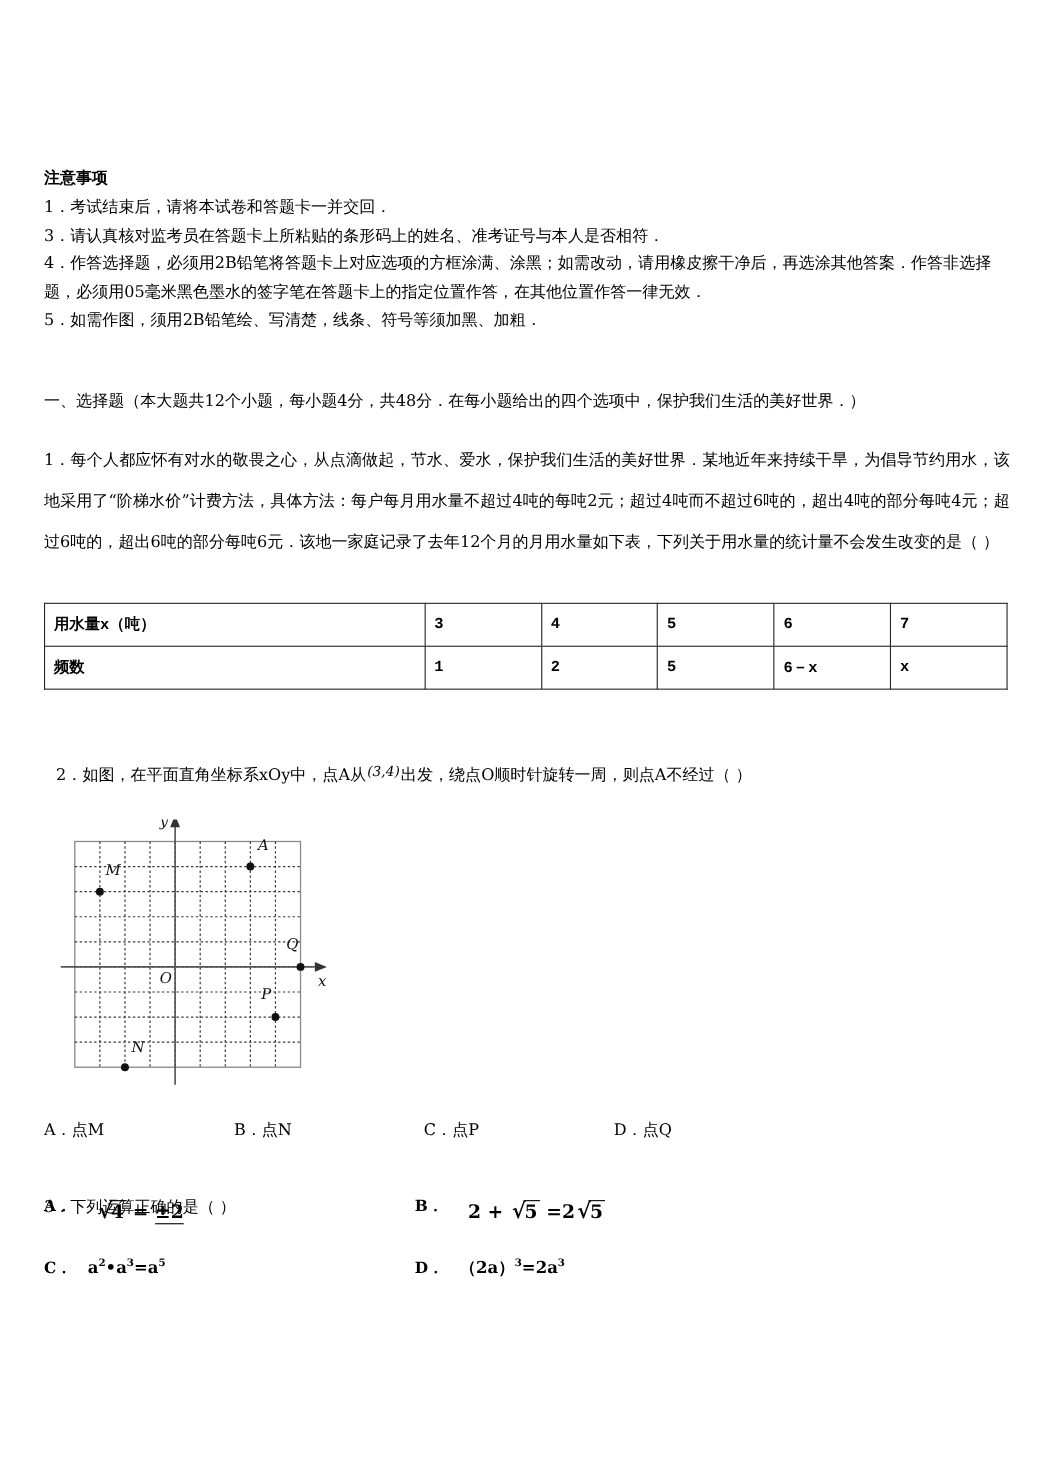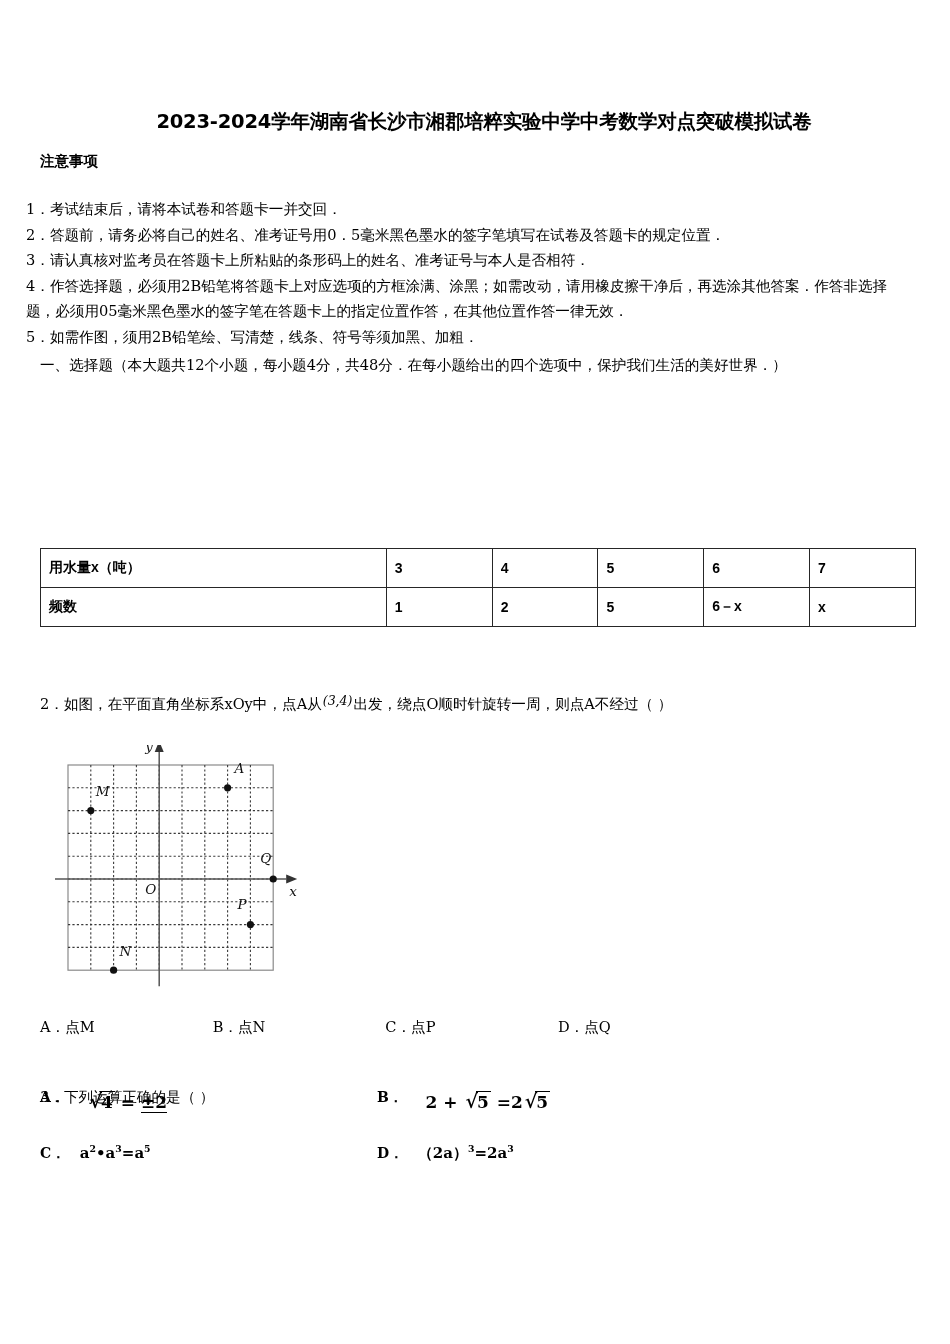--- a/index.html
+++ b/index.html
@@ -33,26 +33,25 @@
   .notice-head {
     position: absolute;
     left: 40px;
     top: 152px;
     font-size: 14.5px;
     font-weight: 700;
     font-family: "DejaVu Serif", "Liberation Serif", serif;
   }
   .notice-list {
     position: absolute;
-    left: 26px;
+    left: 40px;
     top: 176px;
     width: 876px;
     font-size: 14.6px;
     line-height: 25.5px;
-    margin-top: 20px;
   }
   .notice-list .nl { margin: 0; }
   .section-head {
     position: absolute;
     left: 40px;
     top: 352px;
     width: 876px;
     font-size: 14.6px;
     line-height: 25px;
   }
@@ -71,40 +70,40 @@
     top: 548px;
     width: 876px;
     border-collapse: collapse;
     font-size: 14px;
   }
   table.freq td {
     border: 1px solid #262626;
     height: 39px;
     padding: 0 8px;
     vertical-align: middle;
-    font-family: Liberation Sans, sans-serif;
+    font-family: Liberation Mono, monospace;
     font-weight: 700;
   }
   table.freq td.label {
     width: 330px;
     font-weight: 700;
   }
   table.freq td.val { width: 101px; }
   table.freq tr.r2 td { border-top-color: #7a7a7a; }
   .q1-options {
     position: absolute;
     left: 40px;
     top: 644px;
     font-size: 14.6px;
     white-space: nowrap;
   }
   .q1-options .op { margin-right: 14px; }
   .q2-stem {
     position: absolute;
-    left: 40px;
+    left: 51px;
     top: 688px;
     width: 878px;
     font-size: 14.6px;
     line-height: 26px;
   }
   .sup-coord {
     display: inline-block;
     vertical-align: 4px;
     font-size: 12.5px;
     font-style: italic;
@@ -168,34 +167,33 @@
     margin-left: -2px;
   }
   sup.ex { font-size: 0.62em; vertical-align: super; }
   .uline { border-bottom: 1.3px solid #000; padding-bottom: 0px; }
 </style>
 </head>
 <body>
 
 <div class="page">
 
-  <div class="doc-title">2023-2024学年湖南省长沙市湘郡培粹实验中学中考数学对点突破模拟试卷</div>
 
   <div class="notice-head">注意事项</div>
 
   <div class="notice-list">
     <p class="nl">1．考试结束后，请将本试卷和答题卡一并交回．</p>
-    <p class="nl">2．答题前，请务必将自己的姓名、准考证号用0．5毫米黑色墨水的签字笔填写在试卷及答题卡的规定位置．</p>
     <p class="nl">3．请认真核对监考员在答题卡上所粘贴的条形码上的姓名、准考证号与本人是否相符．</p>
     <p class="nl">4．作答选择题，必须用2B铅笔将答题卡上对应选项的方框涂满、涂黑；如需改动，请用橡皮擦干净后，再选涂其他答案．作答非选择题，必须用05毫米黑色墨水的签字笔在答题卡上的指定位置作答，在其他位置作答一律无效．</p>
     <p class="nl">5．如需作图，须用2B铅笔绘、写清楚，线条、符号等须加黑、加粗．</p>
   </div>
 
   <div class="section-head">一、选择题（本大题共12个小题，每小题4分，共48分．在每小题给出的四个选项中，保护我们生活的美好世界．）</div>
 
+  <div class="q1-stem"><span>1．</span><span>每个人都应怀有对水的敬畏之心，从点滴做起，节水、爱水，保护我们生活的美好世界．某地近年来持续干旱，为倡导节约用水，该地采用了“阶梯水价”计费方法，具体方法：每户每月用水量不超过4吨的每吨2元；超过4吨而不超过6吨的，超出4吨的部分每吨4元；超过6吨的，超出6吨的部分每吨6元．该地一家庭记录了去年12个月的月用水量如下表，下列关于用水量的统计量不会发生改变的是（      ）</span></div>
 
   <table class="freq">
     <tbody>
         <tr class="r1">
       <td class="label">用水量x（吨）</td>
       <td class="val">3</td>
       <td class="val">4</td>
       <td class="val">5</td>
       <td class="val">6</td>
       <td class="val">7</td>

